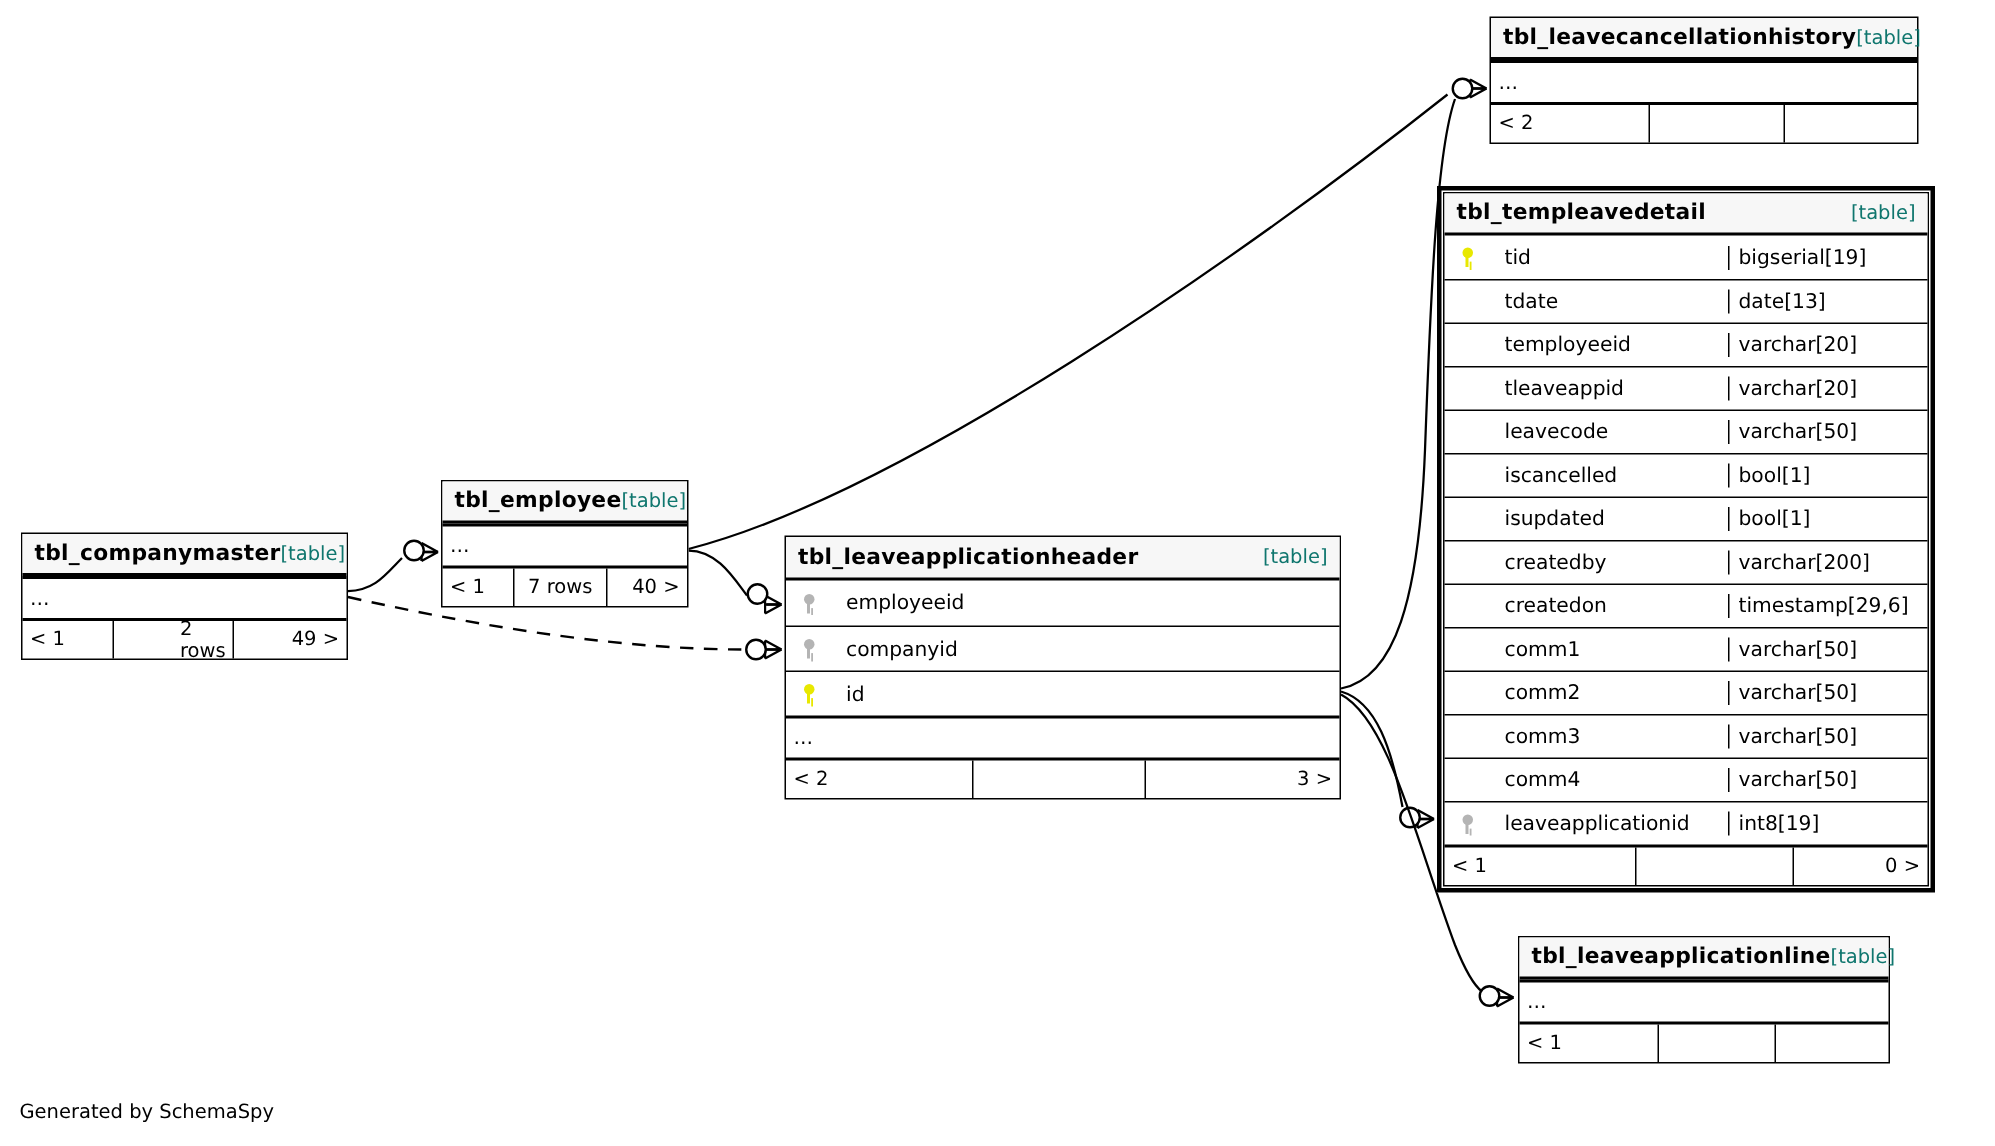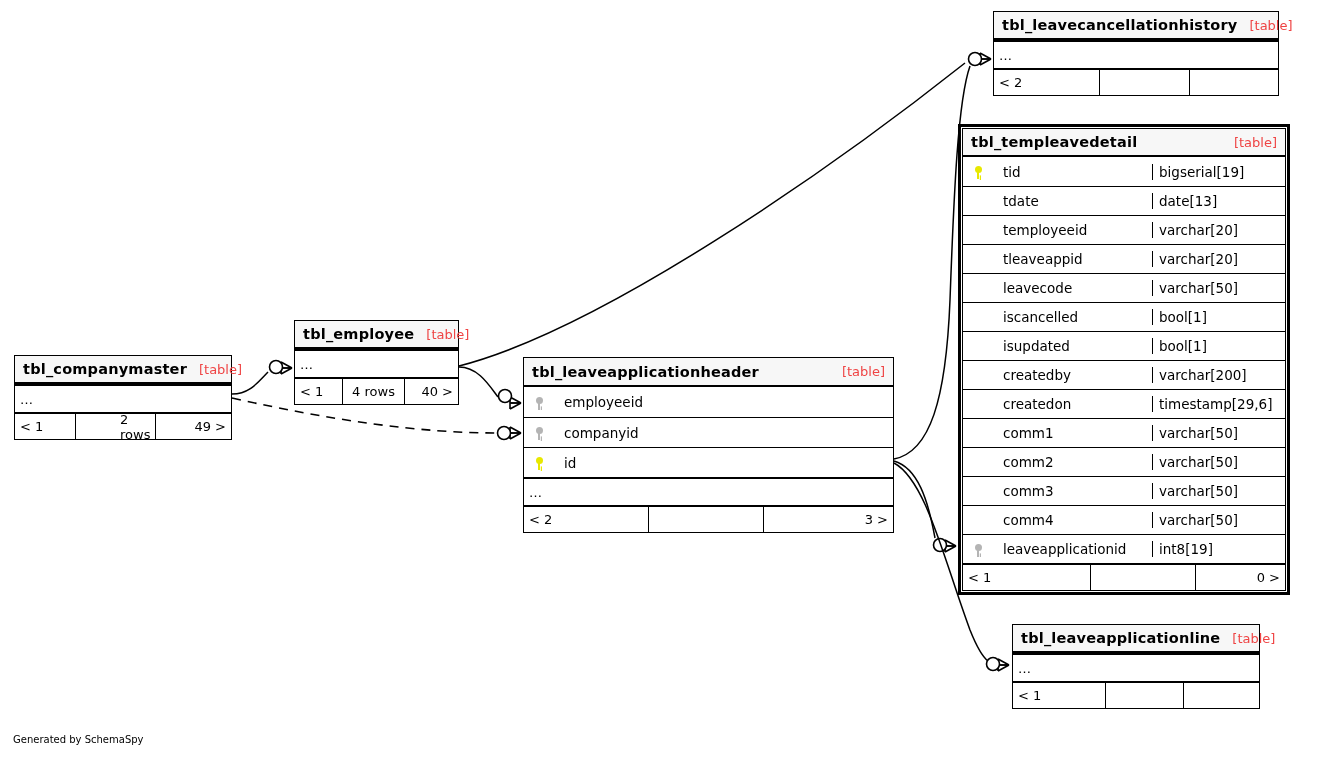--- a/index.html
+++ b/index.html
@@ -62,22 +62,21 @@
   }
   .tname {
     font-weight: bold;
     font-size: 14.5px;
     letter-spacing: 0.2px;
     color: #000;
     white-space: nowrap;
   }
   .ttag {
     font-size: 13px;
-    color: #ef4444;
-    margin-left: 12px;
+    color: #0f766e;
     white-space: nowrap;
   }
 
   .rows { display: block; }
   .row {
     display: flex;
     border-top: 1px solid #000000;
     height: 29px;
     box-sizing: border-box;
     align-items: center;
@@ -170,21 +169,21 @@
   }
   .tfoot .fcell:first-child { border-left: none; }
   .fcell.left   { justify-content: flex-start; }
   .fcell.center { justify-content: center; }
   .fcell.right  { justify-content: flex-end; }
 
   .credit {
     position: absolute;
     left: 13px;
     top: 734px;
-    font-size: 10px;
+    font-size: 13px;
     color: #000;
     white-space: nowrap;
   }
 </style>
 </head>
 <body>
 
 <div id="canvas">
 
   <svg id="edges" viewBox="0 0 1330 764" xmlns="http://www.w3.org/2000/svg">
@@ -381,21 +380,21 @@
 
   <div class="node" style="left:294px; top:320px; width:165px;">
     <div class="inner">
       <div class="thead">
         <span class="tname">tbl_employee</span>
         <span class="ttag">[table]</span>
       </div>
       <div class="ellipsis-row">…</div>
       <div class="tfoot">
         <div class="fcell left" style="flex:0 0 47px;">&lt; 1</div>
-        <div class="fcell center" style="flex:0 0 62px;">4 rows</div>
+        <div class="fcell center" style="flex:0 0 62px;">7 rows</div>
         <div class="fcell right" style="flex:1 1 auto;">40 &gt;</div>
       </div>
     </div>
   </div>
 
   <div class="node" style="left:14px; top:355px; width:218px;">
     <div class="inner">
       <div class="thead">
         <span class="tname">tbl_companymaster</span>
         <span class="ttag">[table]</span>

